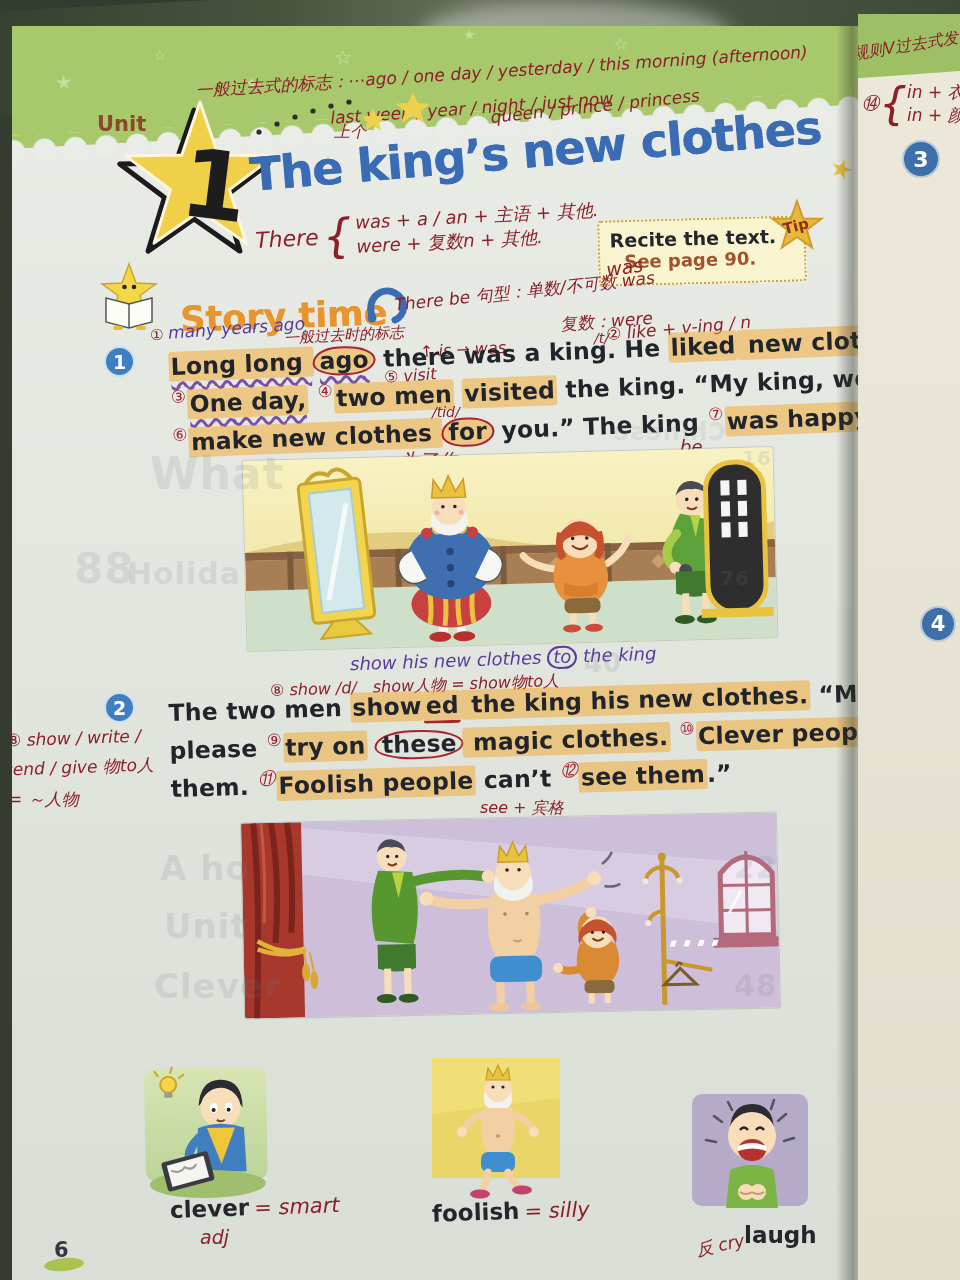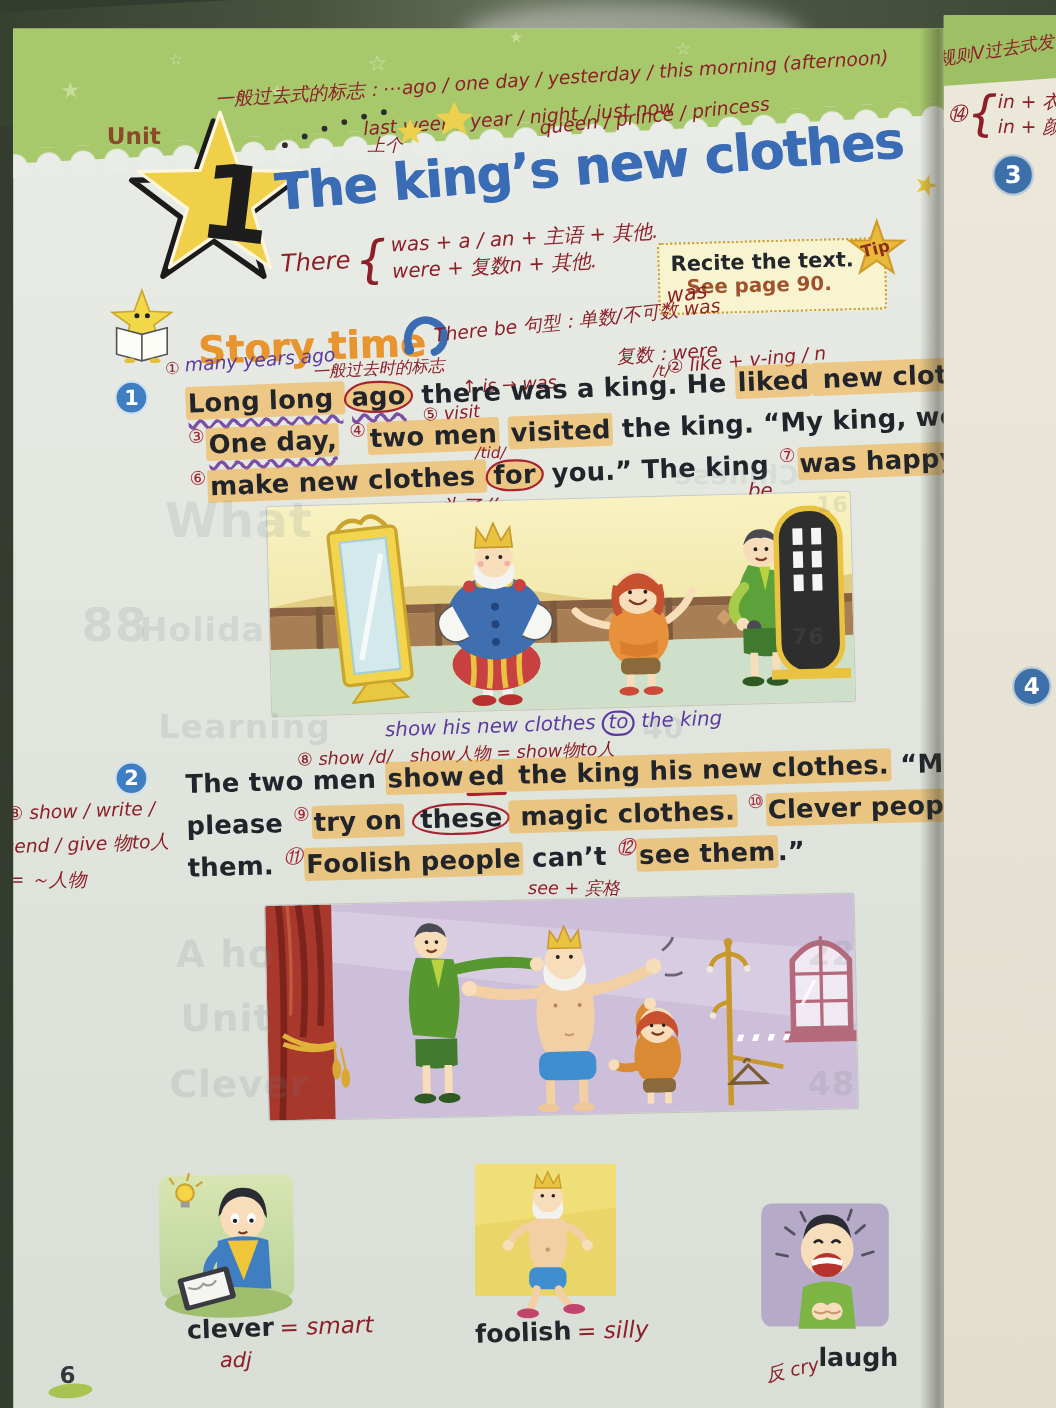--- a/index.html
+++ b/index.html
@@ -467,21 +467,20 @@
   <div class="abs hw" style="left:684px;top:1208px;font-size:17px;transform:rotate(-12deg)">反 cry</div>
 
   <div class="abs leaf" style="left:32px;top:1232px"></div>
   <div class="abs pageno" style="left:42px;top:1212px">6</div>
 
   <div class="ghost" style="left:138px;top:422px;font-size:44px">What</div>
   <div class="ghost" style="left:62px;top:518px;font-size:42px">88</div>
   <div class="ghost" style="left:115px;top:530px;font-size:30px">Holida</div>
   <div class="ghost" style="left:730px;top:420px;font-size:20px">16</div>
   <div class="ghost" style="left:708px;top:540px;font-size:20px">76</div>
-  <div class="ghost" style="left:132px;top:618px;font-size:30px">Learning</div>
   <div class="ghost" style="left:572px;top:622px;font-size:26px">40</div>
   <div class="ghost" style="left:148px;top:822px;font-size:34px">A ho</div>
   <div class="ghost" style="left:722px;top:824px;font-size:30px">22</div>
   <div class="ghost" style="left:152px;top:880px;font-size:34px">Unit</div>
   <div class="ghost" style="left:142px;top:940px;font-size:34px">Clever</div>
   <div class="ghost" style="left:722px;top:942px;font-size:30px">48</div>
   <div class="ghost" style="left:600px;top:392px;font-size:24px;transform:scaleX(-1);opacity:.11">Chinese</div>
 </div>
 
 <div class="abs gutter"></div>

